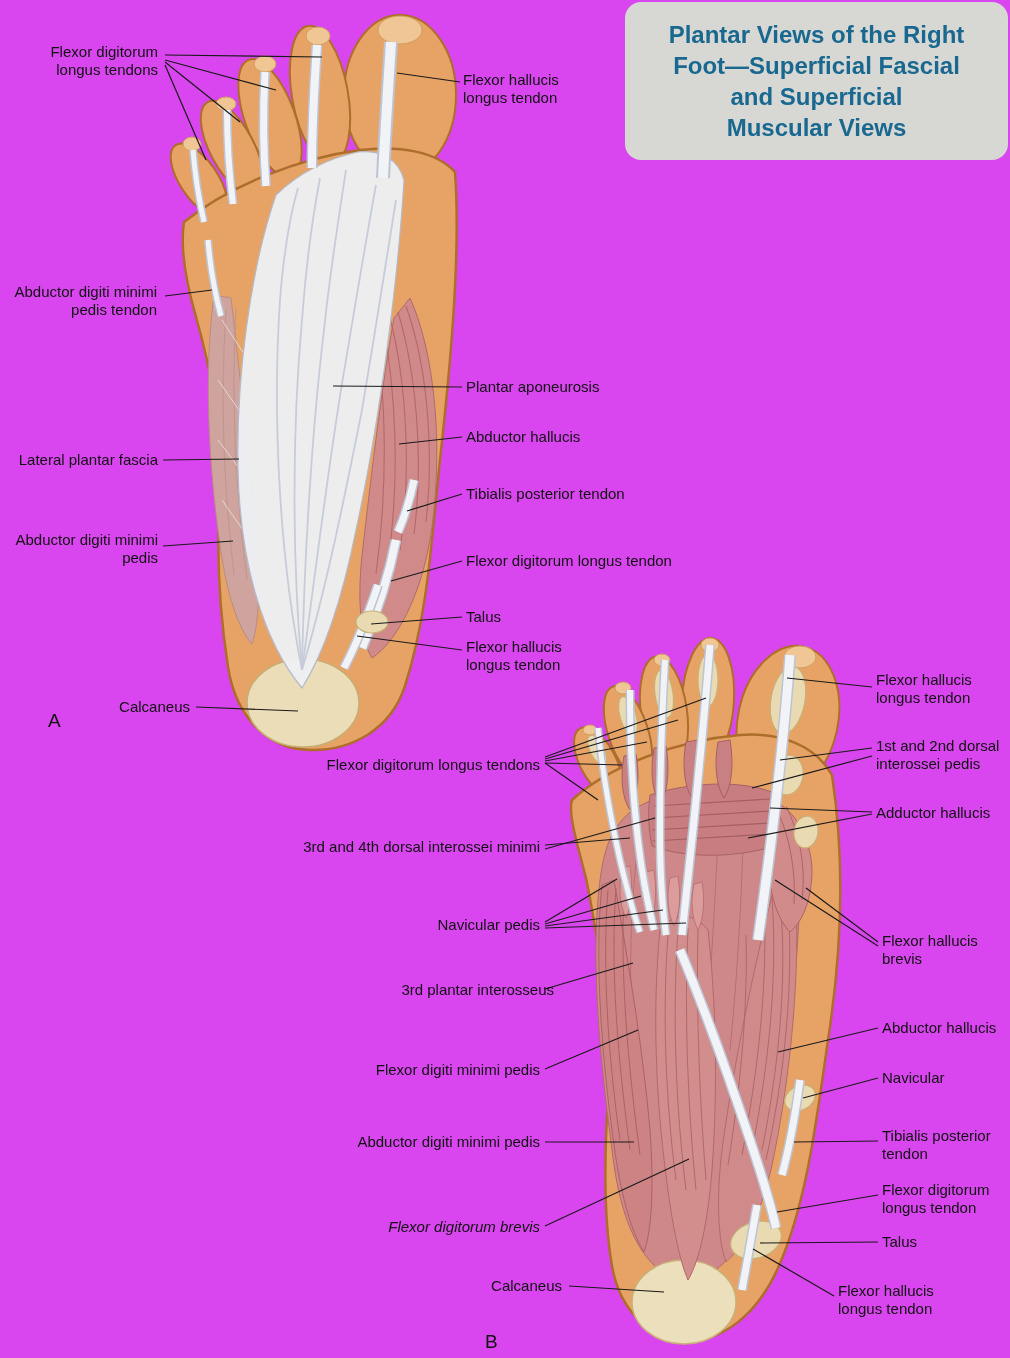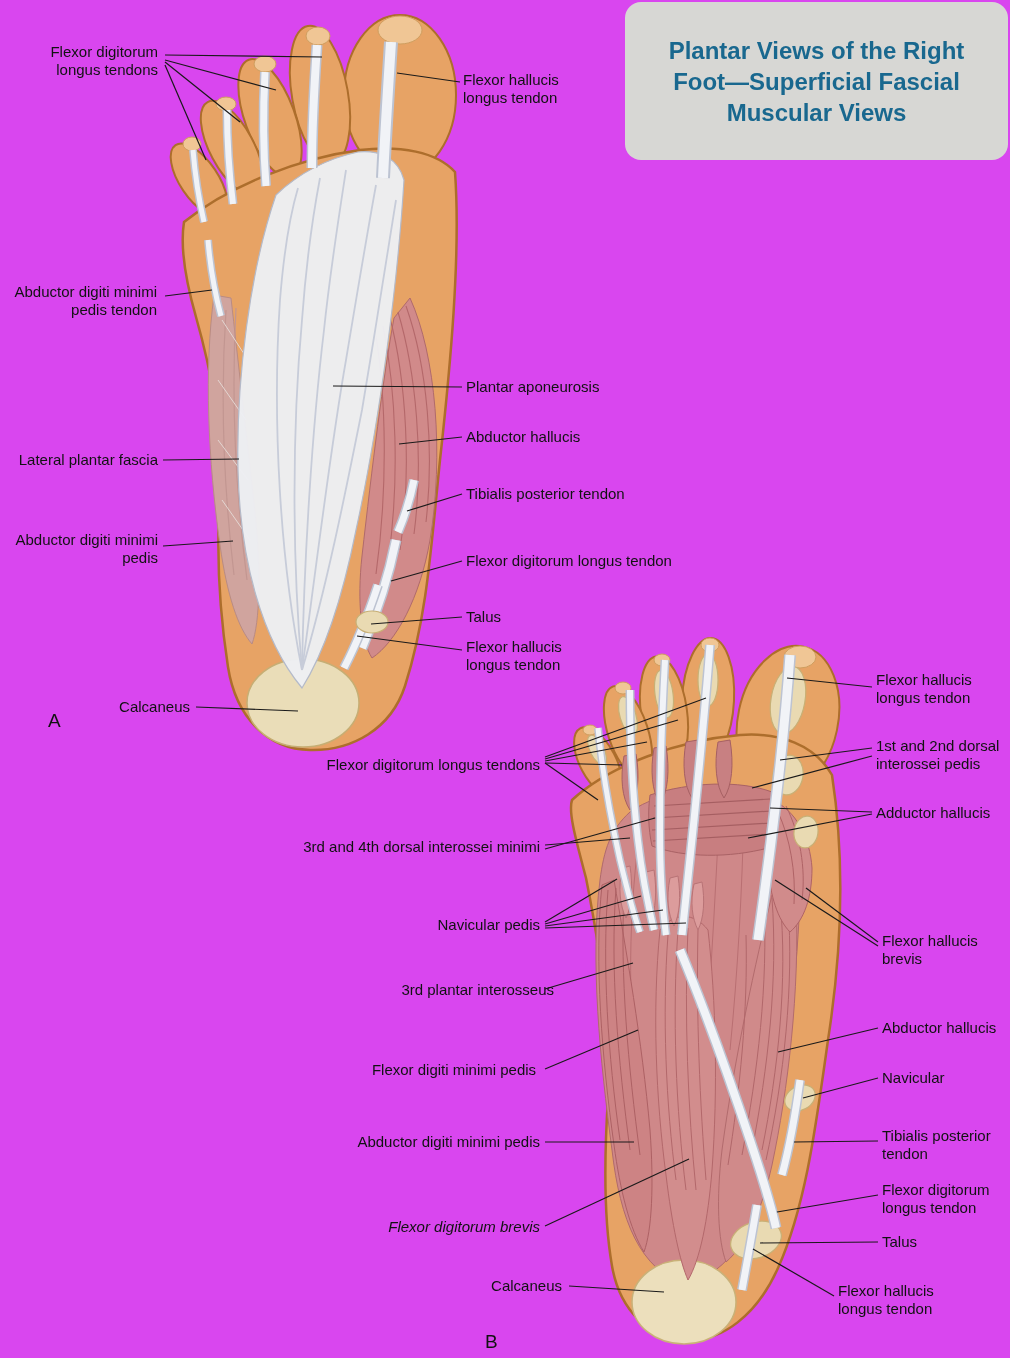--- a/index.html
+++ b/index.html
@@ -305,20 +305,21 @@
       <path d="M 545 1226 L 689 1159"></path>
       <path d="M 878 1242 L 760 1243"></path>
       <path d="M 569 1286 L 664 1292"></path>
       <path d="M 834 1296 L 753 1249"></path>
     </g>
   </svg>
 
   <div class="title-box">
     <div class="tline">Plantar Views of the Right</div>
     <div class="tline">Foot—Superficial Fascial</div>
+    <div class="tline">and Superficial</div>
     <div class="tline">Muscular Views</div>
   </div>
 
   <div class="lbl r" style="right:852px; top:43px; width:128px;">Flexor digitorum longus tendons</div>
   <div class="lbl" style="left:463px; top:71px; width:118px;">Flexor hallucis longus tendon</div>
   <div class="lbl r" style="right:853px; top:283px; width:170px;">Abductor digiti minimi pedis tendon</div>
   <div class="lbl" style="left:466px; top:378px; width:220px;">Plantar aponeurosis</div>
   <div class="lbl" style="left:466px; top:428px; width:220px;">Abductor hallucis</div>
   <div class="lbl r" style="right:852px; top:451px; width:180px;">Lateral plantar fascia</div>
   <div class="lbl" style="left:466px; top:485px; width:230px;">Tibialis posterior tendon</div>
@@ -331,21 +332,21 @@
 
   <div class="lbl" style="left:876px; top:671px; width:118px;">Flexor hallucis longus tendon</div>
   <div class="lbl r" style="right:470px; top:756px; width:240px;">Flexor digitorum longus tendons</div>
   <div class="lbl" style="left:876px; top:737px; width:140px;">1st and 2nd dorsal interossei pedis</div>
   <div class="lbl" style="left:876px; top:804px; width:160px;">Adductor hallucis</div>
   <div class="lbl r" style="right:470px; top:838px; width:270px;">3rd and 4th dorsal interossei minimi</div>
   <div class="lbl r" style="right:470px; top:916px; width:160px;">Navicular pedis</div>
   <div class="lbl" style="left:882px; top:932px; width:110px;">Flexor hallucis brevis</div>
   <div class="lbl r" style="right:456px; top:981px; width:200px;">3rd plantar interosseus</div>
   <div class="lbl" style="left:882px; top:1019px; width:160px;">Abductor hallucis</div>
-  <div class="lbl r" style="right:446px; top:1061px; width:220px;text-align:center;">Flexor digiti minimi pedis</div>
+  <div class="lbl r" style="right:470px; top:1061px; width:220px;">Flexor digiti minimi pedis</div>
   <div class="lbl" style="left:882px; top:1069px; width:100px;">Navicular</div>
   <div class="lbl r" style="right:470px; top:1133px; width:240px;">Abductor digiti minimi pedis</div>
   <div class="lbl" style="left:882px; top:1127px; width:125px;">Tibialis posterior tendon</div>
   <div class="lbl" style="left:882px; top:1181px; width:130px;">Flexor digitorum longus tendon</div>
   <div class="lbl r" style="right:470px; top:1218px; width:200px;font-style:italic;">Flexor digitorum brevis</div>
   <div class="lbl" style="left:882px; top:1233px; width:80px;">Talus</div>
   <div class="lbl r" style="right:448px; top:1277px; width:110px;">Calcaneus</div>
   <div class="lbl" style="left:838px; top:1282px; width:118px;">Flexor hallucis longus tendon</div>
   <div class="fig-letter" style="left:485px; top:1331px;">B</div>
 

